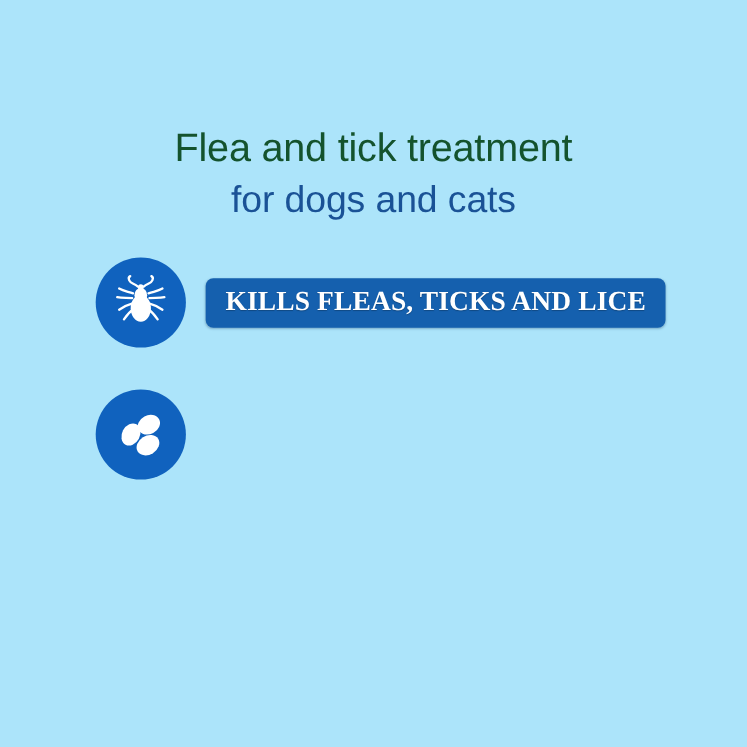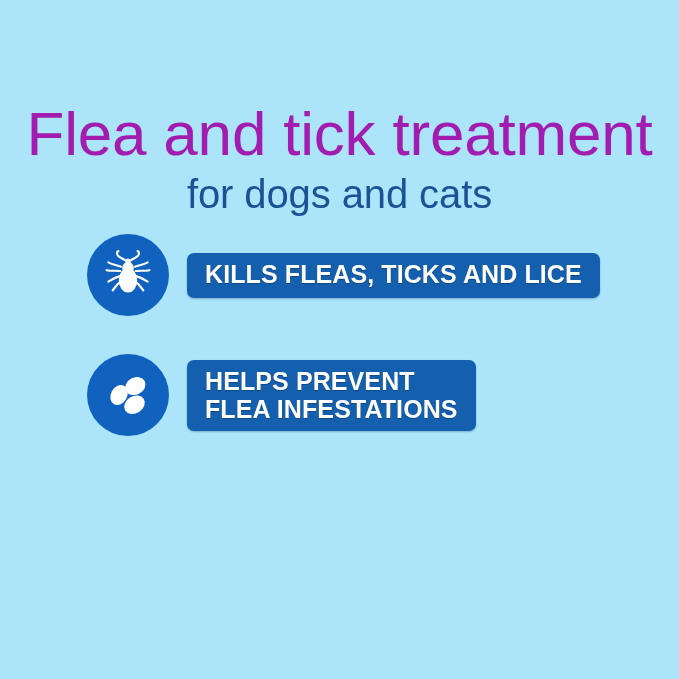--- a/index.html
+++ b/index.html
@@ -27,35 +27,35 @@
   
   .heading-block {
     position: absolute;
     left: 0;
     top: 108px;
     width: 679px;
     text-align: center;
   }
   .title {
     font-family: "Liberation Sans", sans-serif;
-    font-size: 62px;
+    font-size: 36px;
     line-height: 52px;
     font-weight: 400;
-    color: #a21caf;
+    color: #14532d;
     letter-spacing: -0.2px;
     white-space: nowrap;
   }
   .subtitle {
     font-family: "Liberation Sans", sans-serif;
-    font-size: 40px;
+    font-size: 34px;
     line-height: 40px;
     font-weight: 400;
     color: #1a5296;
     letter-spacing: -0.1px;
-    margin-top: 14px;
+    margin-top: 2px;
     white-space: nowrap;
   }
 
   
   .feature-row {
     position: absolute;
     left: 87px;
     display: flex;
     align-items: center;
   }
@@ -88,20 +88,21 @@
     padding: 9px 18px 10px 18px;
     white-space: pre;
     box-sizing: border-box;
     text-shadow: 0 1px 1px rgba(0,0,0,0.25);
     box-shadow: 0 1px 2px rgba(10,50,95,0.30);
     display: flex;
     align-items: center;
   }
   .badge.one-line {
     height: 45px;
+    font-family: Liberation Serif, serif;
   }
   .badge.two-line {
     height: 71px;
     line-height: 28px;
     padding-top: 7px;
     padding-bottom: 8px;
   }
   .badge-text { display: block; }
 </style>
 </head>
@@ -154,20 +155,16 @@
       <span>
         <svg width="52" height="52" viewBox="0 0 64 64" aria-hidden="true">
           <g fill="#ffffff">
             <ellipse cx="41" cy="21" rx="13" ry="10.5" transform="rotate(-28 41 21)"></ellipse>
             <ellipse cx="21" cy="32" rx="13" ry="10" transform="rotate(-62 21 32)"></ellipse>
             <ellipse cx="40" cy="44" rx="13.5" ry="10.5" transform="rotate(-32 40 44)"></ellipse>
           </g>
         </svg>
       </span>
     </div>
-    <div class="badge two-line">
-      <span class="badge-text">HELPS PREVENT
-FLEA INFESTATIONS</span>
-    </div>
   </div>
 
 
 </div>
 
 </body></html>

